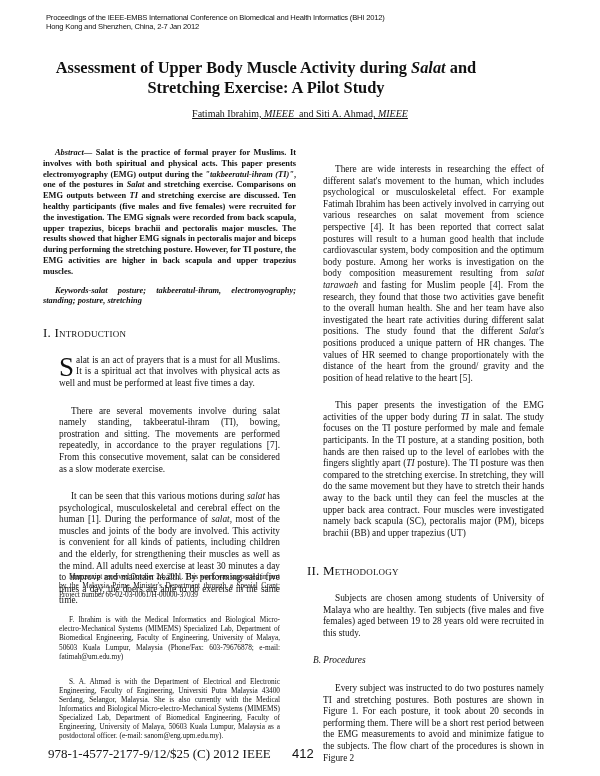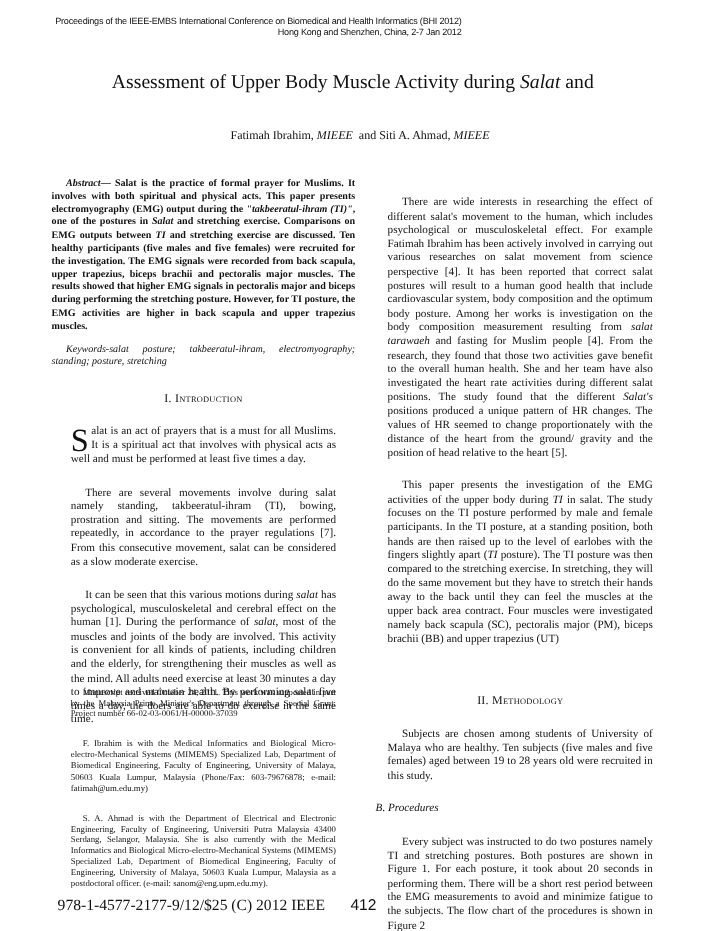--- a/index.html
+++ b/index.html
@@ -1,49 +1,50 @@
 <!DOCTYPE html>
 <html><head>
 <meta charset="utf-8">
 <style>
   html, body { margin:0; padding:0; background:#ffffff; }
   body { width:600px; height:776px; position:relative; overflow:hidden; color:#111; font-family:"Liberation Serif", serif; }
-  .hdr { position:absolute; left:46px; top:13px; font-family:"Liberation Sans", sans-serif; font-size:7.6px; line-height:9px; letter-spacing:-0.2px;text-align:right; }
-  .title { position:absolute; left:0; width:532px; top:58px; text-align:center; font-weight:normal; font-size:16.4px; line-height:20px;margin-left:28px; }
+  .hdr { position:absolute; left:46px; top:13px; font-family:"Liberation Sans", sans-serif; font-size:7.6px; line-height:9px; letter-spacing:-0.2px; }
+  .title { position:absolute; left:0; width:532px; top:58px; text-align:center; font-weight:bold; font-size:16.4px; line-height:20px; }
   .title i { font-style:italic; }
-  .authors { position:absolute; left:0; width:600px; top:108px; text-align:center; font-size:10px; }
+  .authors { position:absolute; left:0; width:600px; top:108px; text-align:center; font-size:10px;text-decoration:underline; }
   .authors i { font-style:italic; }
   .col { position:absolute; width:253px; font-size:9.3px; line-height:11.6px; text-align:justify; }
   .colL { left:43px; top:148px; }
   .colR { left:307px; top:148px; }
   .abstract { font-weight:bold; font-size:8.4px; line-height:10.8px; text-indent:12px; margin:0; }
   .abstract .lbl { font-style:italic; }
   .abstract i { font-style:italic; }
-  .keywords { font-weight:normal; font-style:italic; font-size:8.4px; line-height:10.8px; text-indent:12px; margin:8px 0 0 0; }
-  .sec { text-align:center; font-size:10px; margin:20px 0 5px 0; font-variant:small-caps; letter-spacing:0.2px; }
+  .keywords { font-weight:bold; font-style:italic; font-size:8.4px; line-height:10.8px; text-indent:12px; margin:8px 0 0 0; }
+  .sec { text-align:left; font-size:13px; margin:20px 0 5px 0; font-variant:small-caps; letter-spacing:0.2px; }
   p { margin:16px; text-indent:12px; }
   p.noind { text-indent:0; }
   .drop { float:left; font-size:27px; line-height:22px; margin:1px 2px 0 0; }
   .subsec { font-style:italic; margin:3px 0 3px 6px; }
   .footnote { position:absolute; left:43px; top:556px; width:253px; font-size:7.3px; line-height:9.1px; text-align:justify; }
   .footnote p { text-indent:10px; }
   .footer-left { position:absolute; left:48px; top:746px; font-family:Liberation Serif, serif; font-size:13px; }
   .footer-page { position:absolute; left:292px; top:746px; font-family:"Liberation Sans", sans-serif; font-size:13px; }
   .mt8 { margin-top:8px; }
 </style>
 </head>
 <body>
 
 <div class="hdr">
   <div>Proceedings of the IEEE-EMBS International Conference on Biomedical and Health Informatics (BHI 2012)</div>
   <div>Hong Kong and Shenzhen, China, 2-7 Jan 2012</div>
 </div>
 
 <div class="title">
   <div><span>Assessment of Upper Body Muscle Activity during </span><i>Salat</i><span> and</span></div>
+  <div>Stretching Exercise: A Pilot Study</div>
 </div>
 
 <div class="authors">
   <span>Fatimah Ibrahim, </span><i>MIEEE</i><span style="white-space:pre">  and Siti A. Ahmad, </span><i>MIEEE</i>
 </div>
 
 <div class="col colL">
   <p class="abstract"><span class="lbl">Abstract</span><span>— </span><span>Salat is the practice of formal prayer for Muslims. It involves with both spiritual and physical acts. This paper presents electromyography (EMG) output during the </span><i>"takbeeratul-ihram (TI)"</i><span>, one of the postures in </span><i>Salat</i><span> and stretching exercise. Comparisons on EMG outputs between </span><i>TI</i><span> and stretching exercise are discussed. Ten healthy participants (five males and five females) were recruited for the investigation. The EMG signals were recorded from back scapula, upper trapezius, biceps brachii and pectoralis major muscles. The results showed that higher EMG signals in pectoralis major and biceps during performing the stretching posture. However, for TI posture, the EMG activities are higher in back scapula and upper trapezius muscles.</span></p>
 
   <p class="keywords">Keywords-salat posture; takbeeratul-ihram, electromyography; standing; posture, stretching</p>
@@ -58,20 +59,20 @@
 <div class="footnote">
   <p>Manuscript received October 24, 2011. This work was supported in part by the Malaysia Prime Minister's Department through a Special Grant: Project number 66-02-03-0061/H-00000-37039</p>
   <p>F. Ibrahim is with the Medical Informatics and Biological Micro-electro-Mechanical Systems (MIMEMS) Specialized Lab, Department of Biomedical Engineering, Faculty of Engineering, University of Malaya, 50603 Kuala Lumpur, Malaysia (Phone/Fax: 603-79676878; e-mail: fatimah@um.edu.my)</p>
   <p>S. A. Ahmad is with the Department of Electrical and Electronic Engineering, Faculty of Engineering, Universiti Putra Malaysia 43400 Serdang, Selangor, Malaysia. She is also currently with the Medical Informatics and Biological Micro-electro-Mechanical Systems (MIMEMS) Specialized Lab, Department of Biomedical Engineering, Faculty of Engineering, University of Malaya, 50603 Kuala Lumpur, Malaysia as a postdoctoral officer. (e-mail: sanom@eng.upm.edu.my).</p>
 </div>
 
 <div class="col colR">
   <p><span>There are wide interests in researching the effect of different salat's movement to the human, which includes psychological or musculoskeletal effect. For example Fatimah Ibrahim has been actively involved in carrying out various researches on salat movement from science perspective [4]. It has been reported that correct salat postures will result to a human good health that include cardiovascular system, body composition and the optimum body posture. Among her works is investigation on the body composition measurement resulting from </span><i>salat tarawaeh</i><span> and fasting for Muslim people [4]. From the research, they found that those two activities gave benefit to the overall human health. She and her team have also investigated the heart rate activities during different salat positions. The study found that the different </span><i>Salat's</i><span> positions produced a unique pattern of HR changes. The values of HR seemed to change proportionately with the distance of the heart from the ground/ gravity and the position of head relative to the heart [5].</span></p>
   <p><span>This paper presents the investigation of the EMG activities of the upper body during </span><i>TI</i><span> in salat. The study focuses on the TI posture performed by male and female participants. In the TI posture, at a standing position, both hands are then raised up to the level of earlobes with the fingers slightly apart (</span><i>TI</i><span> posture). The TI posture was then compared to the stretching exercise. In stretching, they will do the same movement but they have to stretch their hands away to the back until they can feel the muscles at the upper back area contract. Four muscles were investigated namely back scapula (SC), pectoralis major (PM), biceps brachii (BB) and upper trapezius (UT)</span></p>
 
-  <div class="sec" style="margin-top:40px">II. Methodology</div>
+  <div class="sec" style="margin-top:26px">II. Methodology</div>
   <p>Subjects are chosen among students of University of Malaya who are healthy. Ten subjects (five males and five females) aged between 19 to 28 years old were recruited in this study.</p>
   <div class="subsec mt8" style="margin-top:14px">B.  Procedures</div>
   <p>Every subject was instructed to do two postures namely TI and stretching postures. Both postures are shown in Figure 1. For each posture, it took about 20 seconds in performing them. There will be a short rest period between the EMG measurements to avoid and minimize fatigue to the subjects. The flow chart of the procedures is shown in Figure 2</p>
 </div>
 
 <div class="footer-left">978-1-4577-2177-9/12/$25 (C) 2012 IEEE</div>
 <div class="footer-page">412</div>
 
 </body></html>

